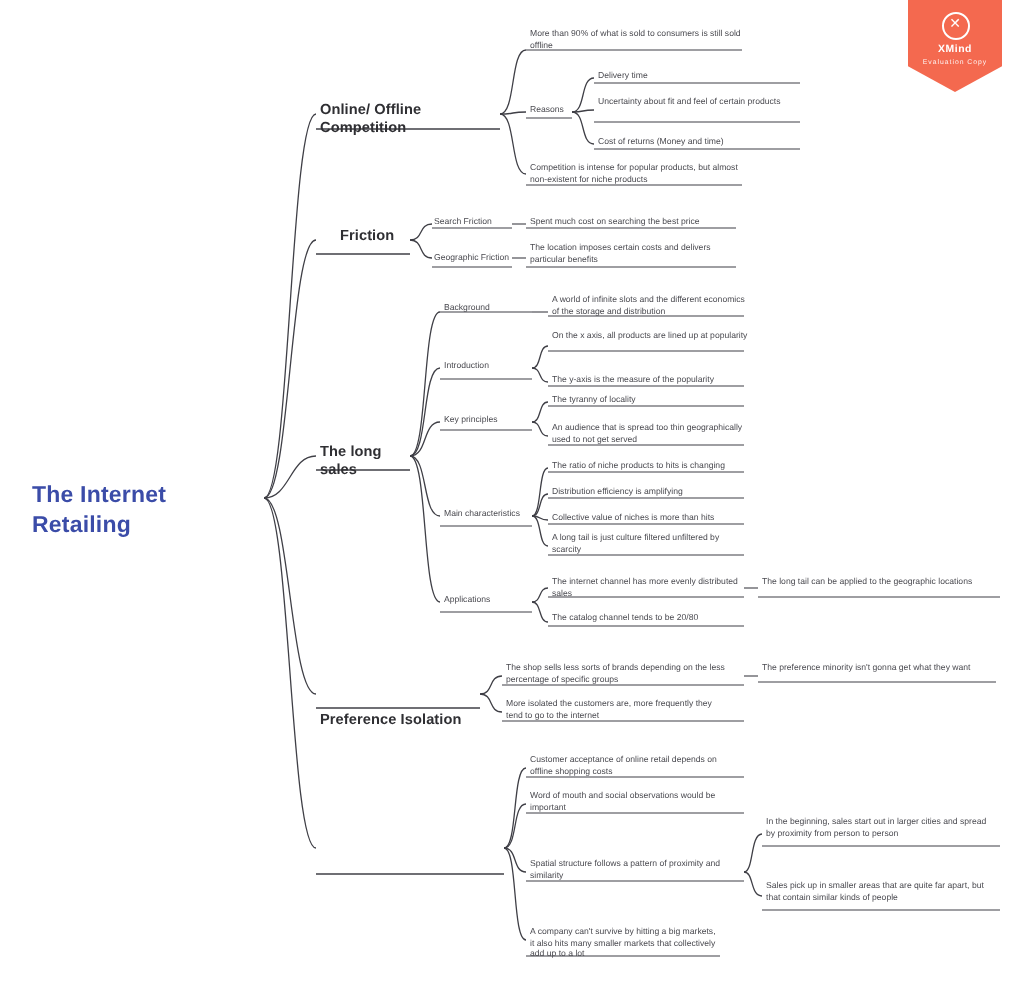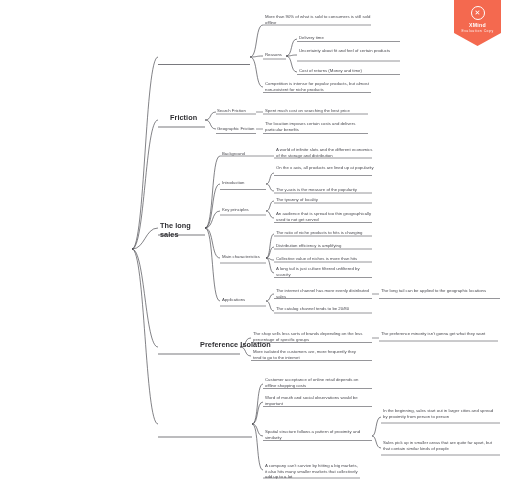--- a/index.html
+++ b/index.html
@@ -192,21 +192,23 @@
       <path d="M263 440.5 L 372 440.5" stroke-width="0.55"></path>
       <path d="M263 478 L 360 478" stroke-width="0.55"></path>
 
       <path d="M372 436 C 377 436 375 417 381 417"></path>
       <path d="M372 436 C 377 436 375 448 381 448"></path>
       <path d="M381 423 L 500 423" stroke-width="0.55"></path>
       <path d="M381 455 L 500 455" stroke-width="0.55"></path>
     </g>
   </svg>
 
-
+  <div class="node root" style="left:16px; top:241px; width:118px;">The Internet Retailing</div>
+
+  <div class="node lv1" style="left:160px; top:50px; width:92px;">Online/ Offline Competition</div>
 
   <div class="node lv3" style="left:265px; top:14px; width:108px;">More than 90% of what is sold to consumers is still sold offline</div>
 
   <div class="node lv2" style="left:265px; top:52px; width:22px;">Reasons</div>
 
   <div class="node lv3" style="left:299px; top:35px; width:100px;">Delivery time</div>
 
   <div class="node lv3" style="left:299px; top:48px; width:102px;">Uncertainty about fit and feel of certain products</div>
 
   <div class="node lv3" style="left:299px; top:68px; width:102px;">Cost of returns (Money and time)</div>
@@ -252,21 +254,21 @@
   <div class="node lv3" style="left:276px; top:266px; width:98px;">A long tail is just culture filtered unfiltered by scarcity</div>
 
   <div class="node lv2" style="left:222px; top:297px; width:40px;">Applications</div>
 
   <div class="node lv3" style="left:276px; top:288px; width:95px;">The internet channel has more evenly distributed sales</div>
 
   <div class="node lv4" style="left:381px; top:288px; width:110px;">The long tail can be applied to the geographic locations</div>
 
   <div class="node lv3" style="left:276px; top:306px; width:100px;">The catalog channel tends to be 20/80</div>
 
-  <div class="node lv1" style="left:160px; top:340px; width:80px;margin-left:40px;">Preference Isolation</div>
+  <div class="node lv1" style="left:160px; top:355px; width:80px;">Preference Isolation</div>
 
   <div class="node lv3" style="left:253px; top:331px; width:112px;">The shop sells less sorts of brands depending on the less percentage of specific groups</div>
 
   <div class="node lv4" style="left:381px; top:331px; width:110px;">The preference minority isn't gonna get what they want</div>
 
   <div class="node lv3" style="left:253px; top:349px; width:112px;">More isolated the customers are, more frequently they tend to go to the internet</div>
 
 
   <div class="node lv3" style="left:265px; top:377px; width:105px;">Customer acceptance of online retail depends on offline shopping costs</div>
 

